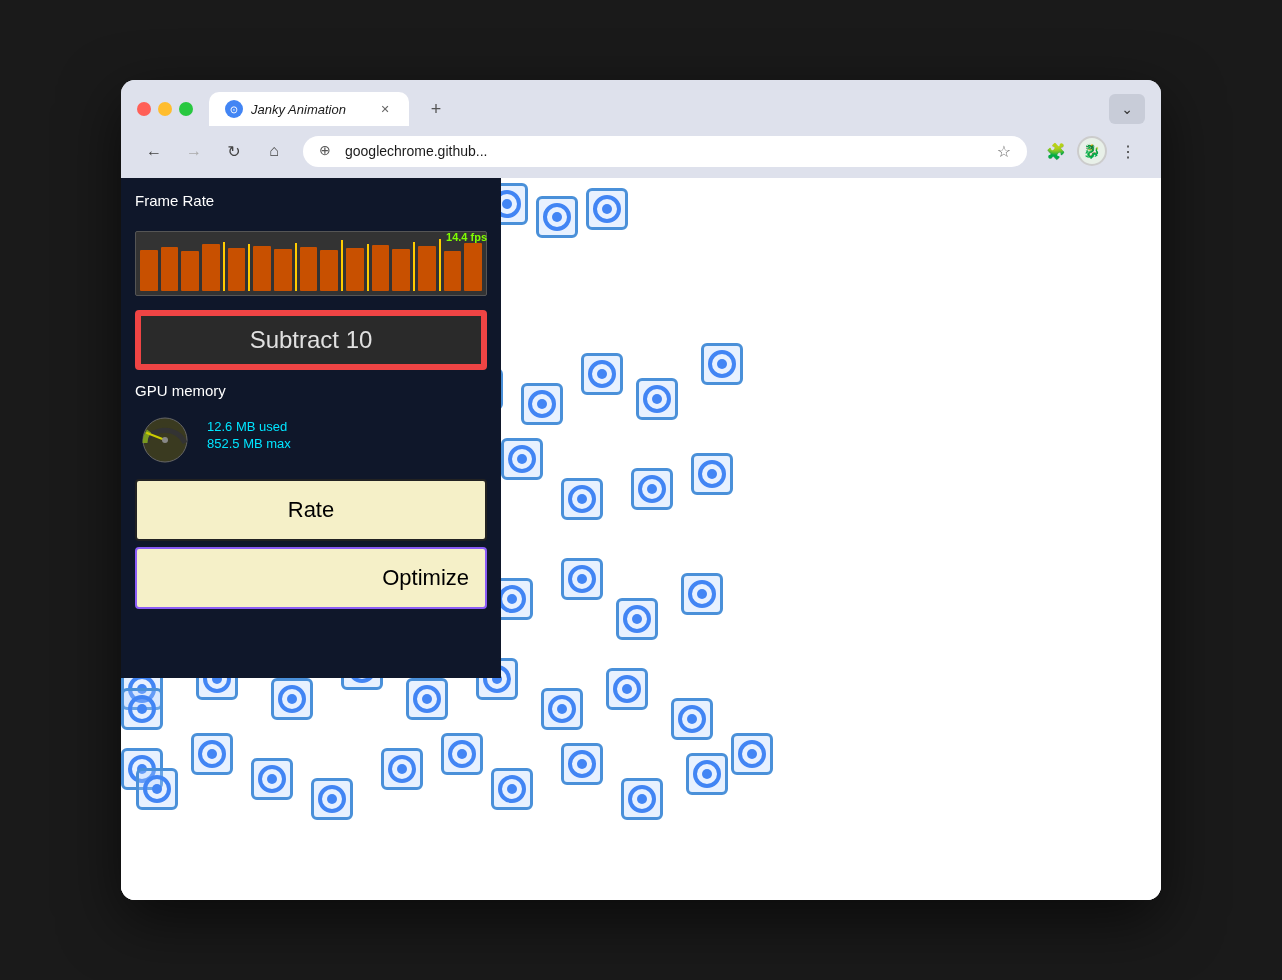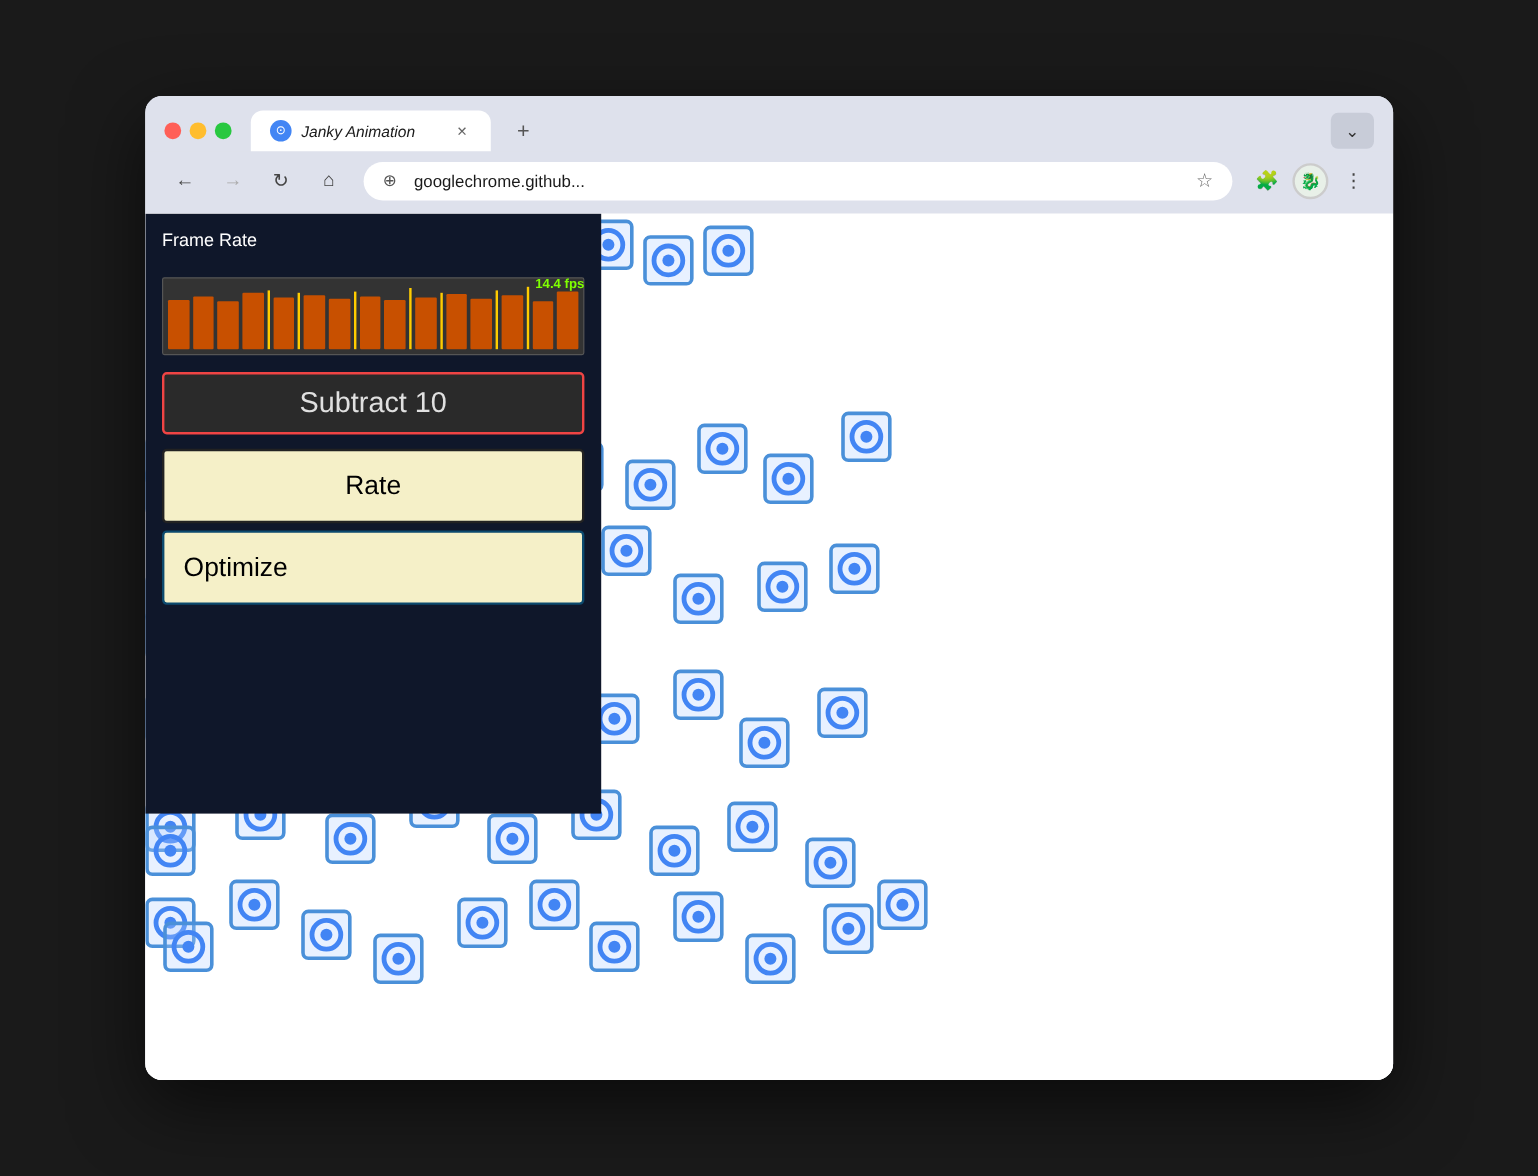--- a/index.html
+++ b/index.html
@@ -289,21 +289,21 @@
       font-weight: 500;
     }
 
     .gpu-status {
       color: #7fff00;
       font-size: 13px;
     }
 
     .subtract-display {
       background: #2a2a2a;
-      border: 2px solid #ef4444;
+      border: 6px solid #ef4444;
       border-radius: 4px;
       padding: 10px 16px;
       text-align: center;
       margin-bottom: 12px;
     }
 
     .subtract-text {
       color: #e0e0e0;
       font-size: 24px;
       font-weight: 500;
@@ -369,24 +369,24 @@
       text-align: center;
       font-size: 22px;
       font-weight: 500;
       color: #000;
       cursor: pointer;
       margin-bottom: 4px;
     }
 
     .optimize-button {
       background: #f5f0c8;
-      border: 2px solid #0c4a6e;
+      border: 2px solid #8b5cf6;
       border-radius: 4px;
       padding: 16px;
-      text-align: left;
+      text-align: right;
       font-size: 22px;
       font-weight: 500;
       color: #000;
       cursor: pointer;
     }
 
     
     .main-content {
       flex: 1;
       position: relative;
@@ -499,20 +499,43 @@
           <div class="fps-bar" style="height:73%"></div>
           <div class="fps-bar" style="height:87%"></div>
         </div>
       </div>
 
 
       <div class="subtract-display">
         <span class="subtract-text">Subtract 10</span>
       </div>
 
+      <div class="memory-section">
+        <div class="memory-label">GPU memory</div>
+        <div class="memory-gauge-row">
+          <div class="memory-gauge">
+            <svg class="gauge-svg" viewBox="0 0 60 60">
+
+              <circle cx="30" cy="35" r="22" fill="#3a3a20" stroke="#666" stroke-width="1"></circle>
+
+              <path d="M 10 38 A 22 22 0 0 1 50 38" fill="none" stroke="#333" stroke-width="5"></path>
+
+              <path d="M 10 38 A 22 22 0 0 1 14 26" fill="none" stroke="#7a9a20" stroke-width="5"></path>
+
+              <line x1="30" y1="35" x2="12" y2="28" stroke="#cccc00" stroke-width="2" stroke-linecap="round"></line>
+
+              <circle cx="30" cy="35" r="3" fill="#888"></circle>
+            </svg>
+          </div>
+          <div class="memory-values">
+            <span class="memory-used">12.6 MB used</span>
+            <span class="memory-max">852.5 MB max</span>
+          </div>
+        </div>
+      </div>
 
       <div class="action-buttons">
         <button class="stop-button">Rate</button>
         <button class="optimize-button">Optimize</button>
       </div>
     </div>
 
     <div class="main-content" id="main-content">
     <div class="chrome-icon" style="left: 150px; top: 20px;">
           <div class="chrome-icon-inner"></div>

